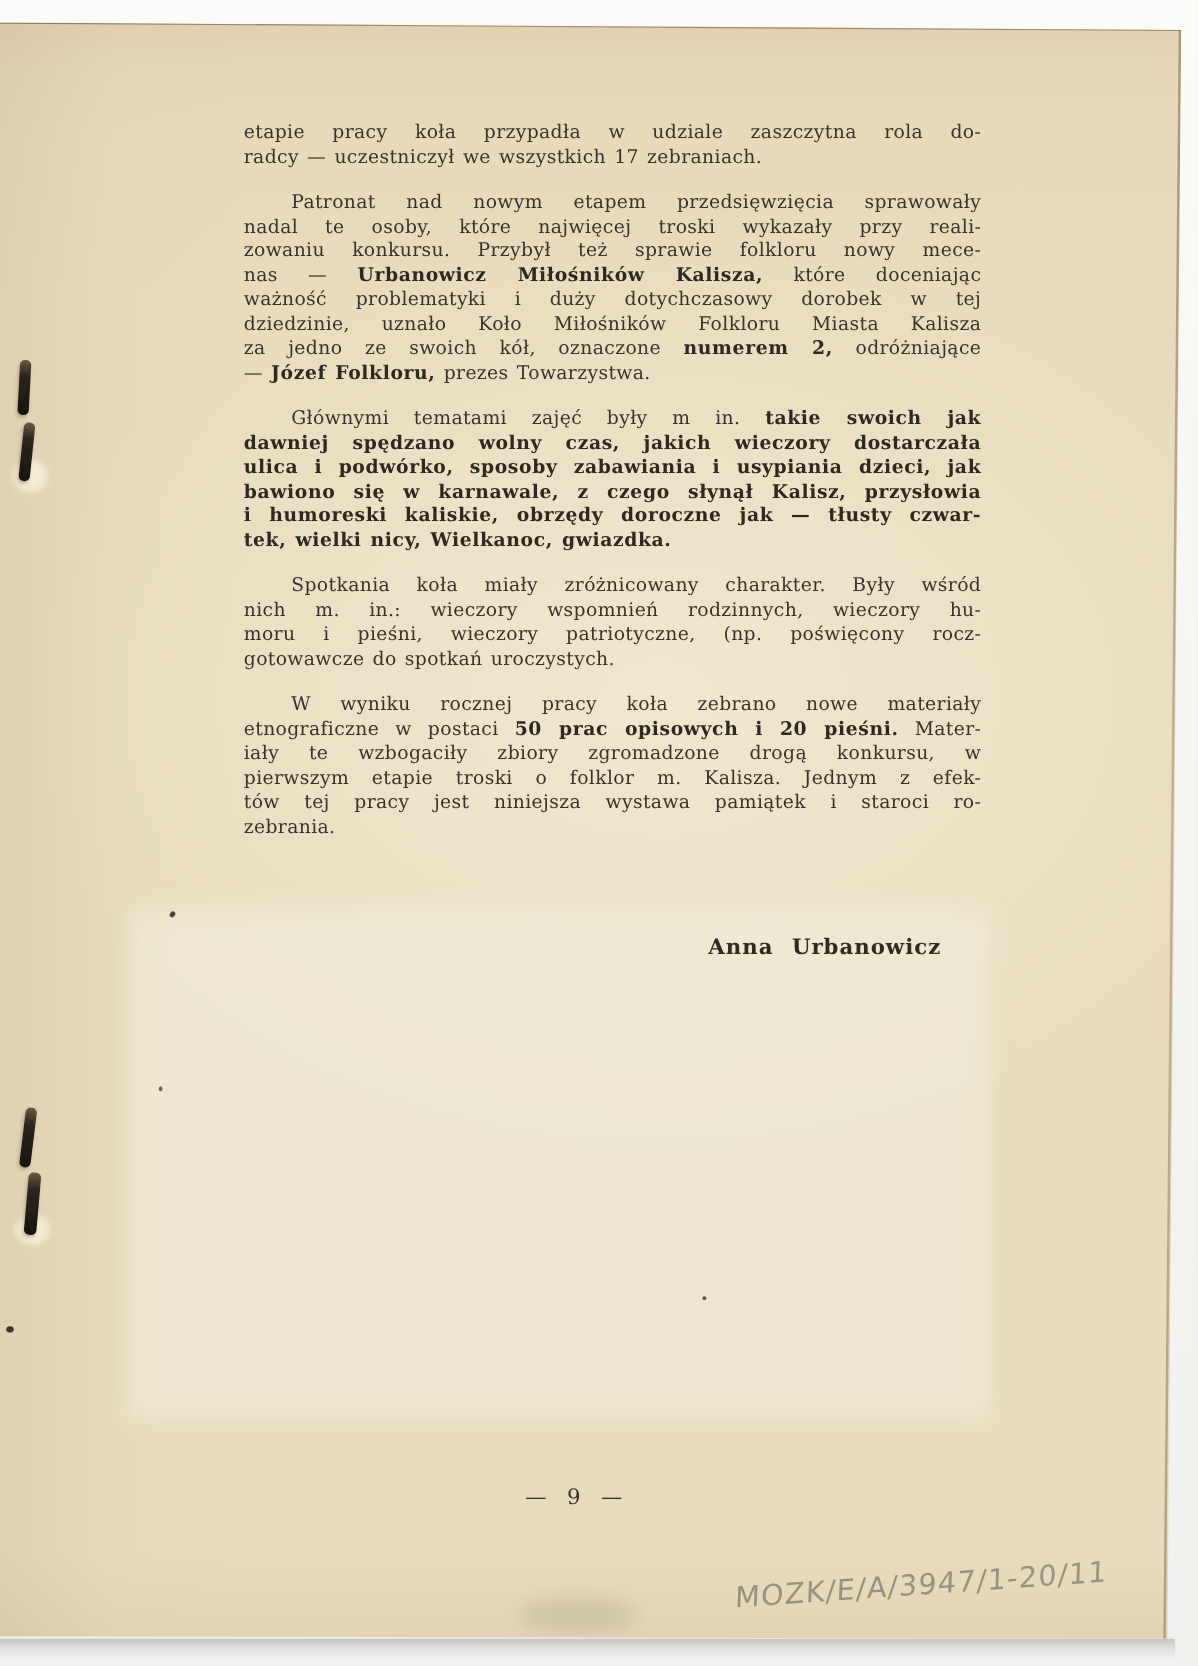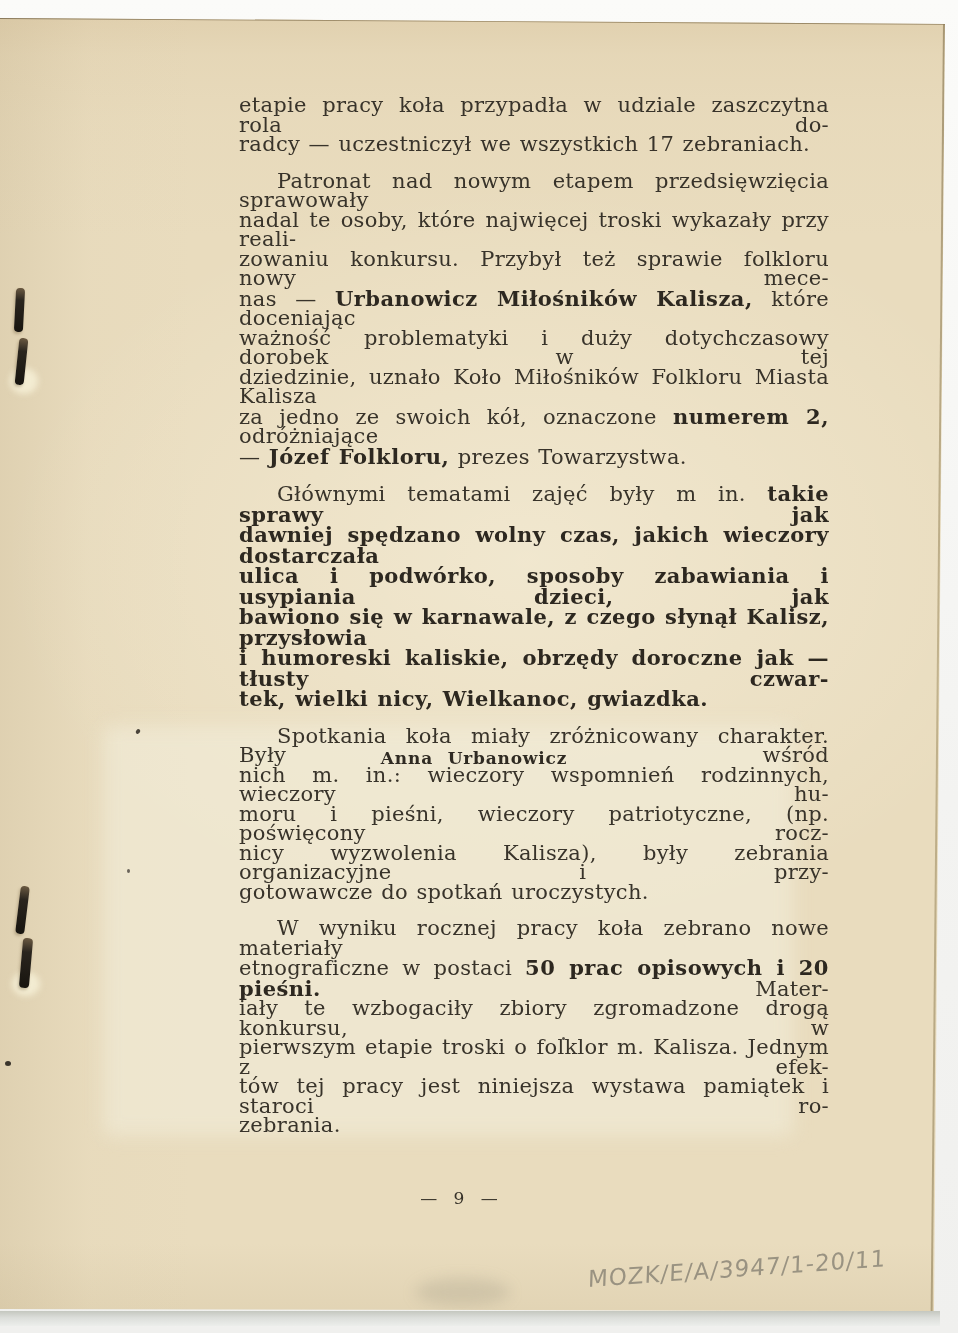--- a/index.html
+++ b/index.html
@@ -31,31 +31,31 @@
   .bottom-shadow{
     position:absolute;left:0;top:1311px;width:940px;height:15px;
     background:linear-gradient(180deg,#c4c7bf 0%,#dcdeda 45%,#eceeeb 100%);
   }
   .showthrough{
     position:absolute;left:103px;top:726px;width:690px;height:410px;
     background:rgba(243,239,221,0.55);filter:blur(9px);border-radius:8px;
   }
   .textblock{
     position:absolute;left:195px;top:96px;width:590px;
-    color:var(--ink,#38332a);font-size:21px;line-height:19.5px;
-    letter-spacing:0.3px;word-spacing:1.5px;margin-left:44px;
+    color:var(--ink,#38332a);font-size:15px;line-height:19.5px;
+    letter-spacing:0.3px;word-spacing:1.5px;
   }
   .para{margin:0 0 17px 0;}
   .line{text-align:justify;text-align-last:justify;text-justify:inter-word;white-space:normal;}
   .line.last{text-align-last:left;}
   .para.indent .line.first{text-indent:38px;}
   .b{font-weight:bold;letter-spacing:0.5px;color:#2d2820;}
   .signature{
     position:absolute;left:195px;top:748px;width:590px;box-sizing:border-box;
-    text-align:center;padding-right:32px;font-weight:bold;
+    text-align:right;padding-right:32px;font-weight:bold;
     color:#2f2a22;font-size:17px;letter-spacing:0.8px;word-spacing:8px;
   }
   .pagenum{
     position:absolute;left:165px;top:1188px;width:590px;text-align:center;
     color:var(--ink,#38332a);font-size:17px;letter-spacing:2px;word-spacing:7px;
   }
   .annotation{
     position:absolute;left:588px;top:1266px;width:330px;
     font-family:"DejaVu Sans","Liberation Sans",sans-serif;
     color:var(--pencil,#8f897a);font-size:23px;letter-spacing:1px;
@@ -104,32 +104,31 @@
           <div class="line first"><span>Patronat nad nowym etapem przedsięwzięcia sprawowały</span></div>
           <div class="line"><span>nadal te osoby, które najwięcej troski wykazały przy reali-</span></div>
           <div class="line"><span>zowaniu konkursu. Przybył też sprawie folkloru nowy mece-</span></div>
           <div class="line"><span>nas — </span><span class="b">Urbanowicz Miłośników Kalisza,</span><span> które doceniając</span></div>
           <div class="line"><span>ważność problematyki i duży dotychczasowy dorobek w tej</span></div>
           <div class="line"><span>dziedzinie, uznało Koło Miłośników Folkloru Miasta Kalisza</span></div>
           <div class="line"><span>za jedno ze swoich kół, oznaczone </span><span class="b">numerem 2,</span><span> odróżniające</span></div>
           <div class="line last"><span>— </span><span class="b">Józef Folkloru,</span><span> prezes Towarzystwa.</span></div>
         </div>
         <div class="para indent">
-          <div class="line first"><span>Głównymi tematami zajęć były m in. </span><span class="b">takie sprawy jak</span></div>
+          <div class="line first"><span>Głównymi tematami zajęć były m in. </span><span class="b">takie swoich jak</span></div>
           <div class="line"><span class="b">dawniej spędzano wolny czas, jakich wieczory dostarczała</span></div>
           <div class="line"><span class="b">ulica i podwórko, sposoby zabawiania i usypiania dzieci, jak</span></div>
           <div class="line"><span class="b">bawiono się w karnawale, z czego słynął Kalisz, przysłowia</span></div>
           <div class="line"><span class="b">i humoreski kaliskie, obrzędy doroczne jak — tłusty czwar-</span></div>
           <div class="line last"><span class="b">tek, wielki nicy, Wielkanoc, gwiazdka.</span></div>
         </div>
         <div class="para indent">
           <div class="line first"><span>Spotkania koła miały zróżnicowany charakter. Były wśród</span></div>
           <div class="line"><span>nich m. in.: wieczory wspomnień rodzinnych, wieczory hu-</span></div>
           <div class="line"><span>moru i pieśni, wieczory patriotyczne, (np. poświęcony rocz-</span></div>
-          <div class="line"><span>nicy wyzwolenia Kalisza), były zebrania organizacyjne i przy-</span></div>
           <div class="line last"><span>gotowawcze do spotkań uroczystych.</span></div>
         </div>
         <div class="para indent">
           <div class="line first"><span>W wyniku rocznej pracy koła zebrano nowe materiały</span></div>
           <div class="line"><span>etnograficzne w postaci </span><span class="b">50 prac opisowych i 20 pieśni.</span><span> Mater-</span></div>
           <div class="line"><span>iały te wzbogaciły zbiory zgromadzone drogą konkursu, w</span></div>
           <div class="line"><span>pierwszym etapie troski o folklor m. Kalisza. Jednym z efek-</span></div>
           <div class="line"><span>tów tej pracy jest niniejsza wystawa pamiątek i staroci ro-</span></div>
           <div class="line last"><span>zebrania.</span></div>
         </div>

